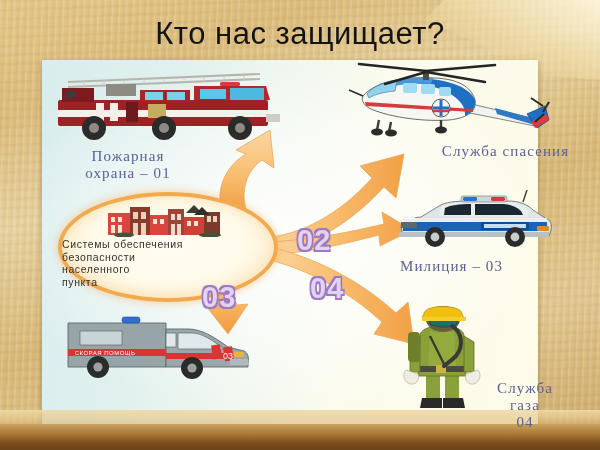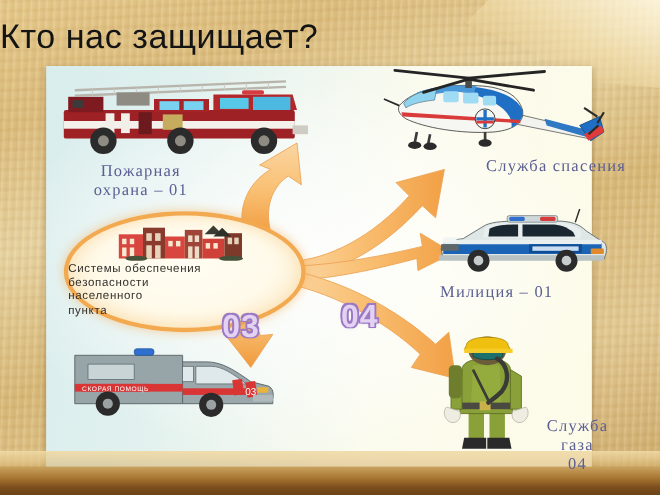--- a/index.html
+++ b/index.html
@@ -62,20 +62,21 @@
     position: absolute; inset: 0;
     background: radial-gradient(ellipse 70% 60% at 46% 48%, rgba(255,255,255,0.92) 0%, rgba(255,255,255,0.35) 55%, rgba(255,255,255,0) 78%);
     pointer-events: none;
   }
 
   
   #title {
     position: absolute;
     left: 0; top: 16px;
     width: 600px;
+    text-align: center;
     font-family: "Liberation Sans", sans-serif;
     font-size: 31px;
     color: #141414;
     letter-spacing: 0.5px;
     z-index: 40;
     white-space: nowrap;
   }
 
   
   .cap {
@@ -439,23 +440,24 @@
     <path d="M22,15 L66,15 L66,19 L22,19 Z" fill="#f5cd2b"></path>
 
     <path d="M52,24 C62,30 64,44 56,54 C50,60 46,62 44,64" fill="none" stroke="#3a3a36" stroke-width="4" stroke-linecap="round"></path>
 
     <path d="M30,34 L44,62" stroke="#3a3a36" stroke-width="2.4" fill="none"></path>
   </svg>
 
   <div class="cap" id="cap-fire">Пожарная
 охрана – 01</div>
   <div class="cap" id="cap-rescue">Служба  спасения</div>
-  <div class="cap" id="cap-police">Милиция – 01</div>
+  <div class="cap" id="cap-police">Милиция – 03</div>
   <div class="cap" id="cap-gas">Служба
 газа
 04</div>
 
+  <div class="num" id="num-02">02</div>
   <div class="num" id="num-03">03</div>
   <div class="num" id="num-04">04</div>
 
   <div class="darkband2"></div>
   <div class="darkband"></div>
 </div>
 
 </body></html>

